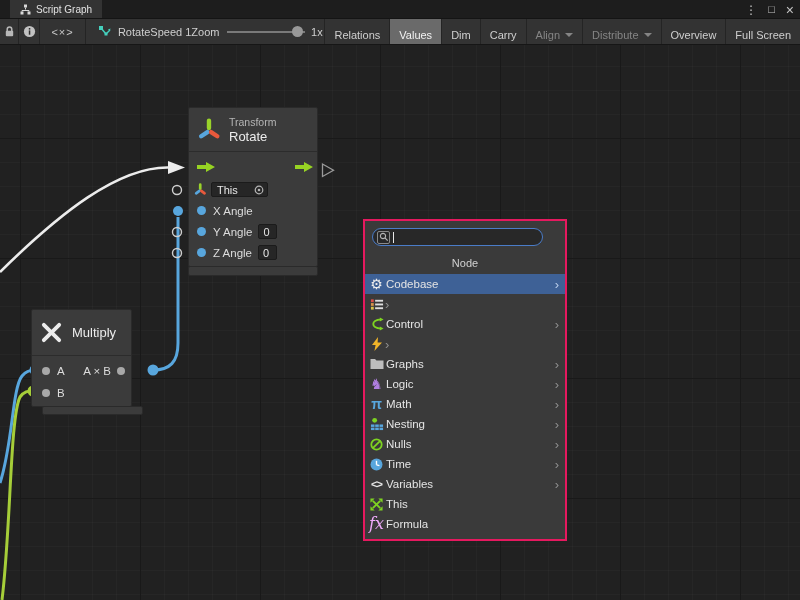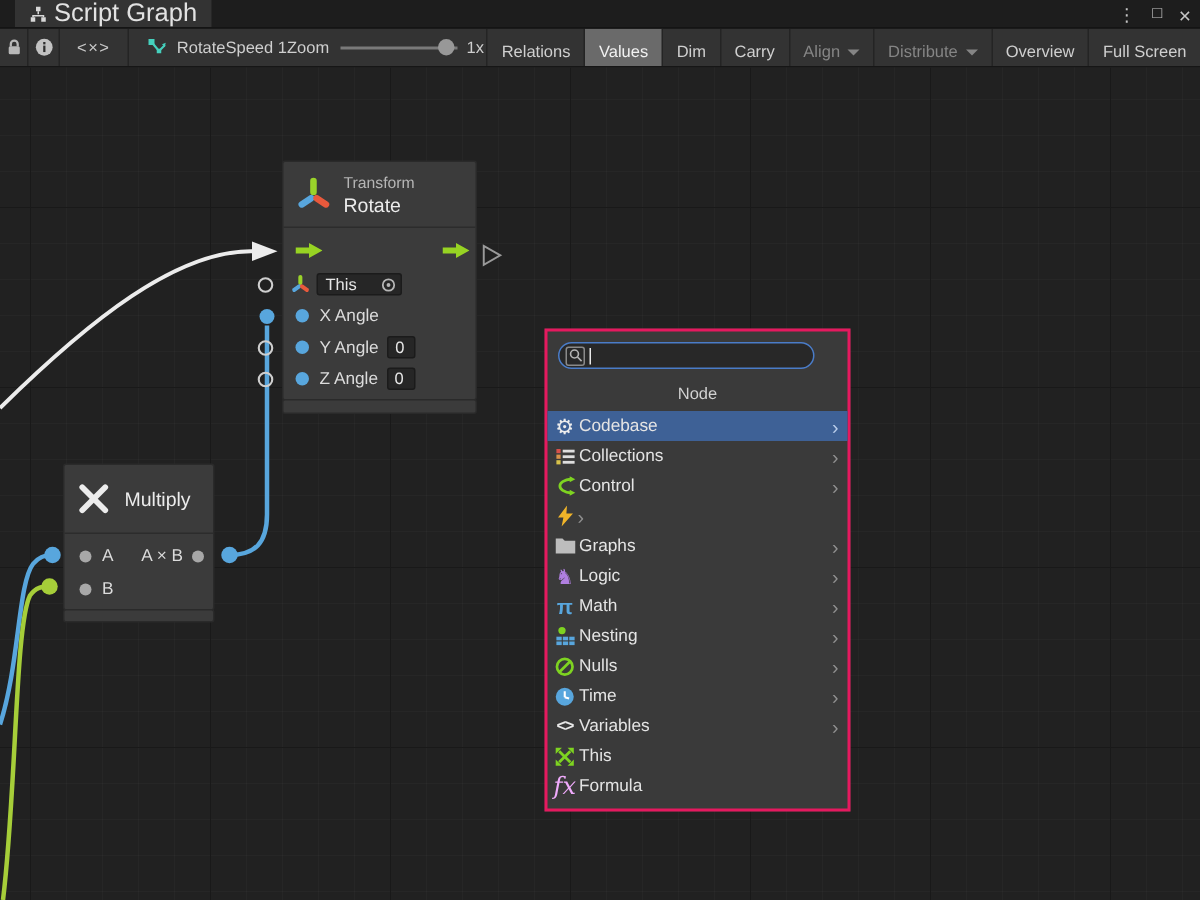--- a/index.html
+++ b/index.html
@@ -4,21 +4,21 @@
 <style>
   * { box-sizing: border-box; margin: 0; padding: 0; }
   html,body { width:800px; height:600px; overflow:hidden; background:#1d1d1d;
     font-family:"Liberation Sans","DejaVu Sans",sans-serif; font-size:11px; color:#ddd;
     -webkit-font-smoothing:antialiased; }
 
   
   .titlebar { position:relative; height:19px; background:#1d1d1d; display:flex; align-items:stretch;
     border-bottom:1px solid #141414; }
   .tab { margin-left:10px; padding:0 10px; background:#333; display:flex; align-items:center; gap:5px;
-    color:#e2e2e2; font-size:17px; }
+    color:#e2e2e2; font-size:10px; }
   .win-controls { position:absolute; right:6px; top:0; height:19px; display:flex; align-items:center;
     gap:11px; color:#c5c5c5; }
   .win-controls span { cursor:default; line-height:1; }
 
   
   .toolbar { height:26px; background:#333; display:flex; align-items:stretch; overflow:hidden;
     border-bottom:1px solid #161616; }
   .tb-seg { display:flex; align-items:center; justify-content:center; border-right:1px solid #242424;
     color:#cfcfcf; white-space:nowrap; }
   .tb-btn { padding:16px 9px; }
@@ -219,21 +219,21 @@
       <div class="prow" style="height:21px;">
         <span class="pdot blue"></span>
         <span class="plabel">Z Angle</span>
         <span class="vbox">0</span>
       </div>
       <div style="height:3px;"></div>
     </div>
   </div>
   <div class="node-footer" style="left:188px; top:221px; width:130px; height:10px;"></div>
 
-  <div class="node" style="left:42px; top:264px; width:101px;">
+  <div class="node" style="left:31px; top:264px; width:101px;">
     <div class="node-header" style="height:46px; gap:9px;">
       <svg width="23" height="23" viewBox="0 0 24 24">
         <line x1="4" y1="4" x2="20" y2="20" stroke="#ececec" stroke-width="4" stroke-linecap="round"></line>
         <line x1="20" y1="4" x2="4" y2="20" stroke="#ececec" stroke-width="4" stroke-linecap="round"></line>
       </svg>
       <div class="node-title">Multiply</div>
     </div>
     <div style="padding-top:4px;">
       <div class="prow" style="height:22px; padding:0 6px 0 10px;">
         <span class="pdot gray"></span>
@@ -273,21 +273,20 @@
         <span class="ficon">
           <svg width="14" height="14" viewBox="0 0 15 15">
             <rect x="1" y="2.5" width="3" height="3" fill="#d8504a"></rect>
             <rect x="1" y="6.5" width="3" height="3" fill="#d8924a"></rect>
             <rect x="1" y="10.5" width="3" height="3" fill="#d8c24a"></rect>
             <rect x="5.5" y="3" width="8.5" height="2" fill="#dedede"></rect>
             <rect x="5.5" y="7" width="8.5" height="2" fill="#dedede"></rect>
             <rect x="5.5" y="11" width="8.5" height="2" fill="#dedede"></rect>
           </svg>
         </span>
-        <span class="flabel">Collections</span>
         <span class="fchev">›</span>
       </div>
       <div class="frow">
         <span class="ficon">
           <svg width="14" height="14" viewBox="0 0 15 15">
             <path d="M12,2.5 C6,3 3.5,5.5 3.5,7.5 C3.5,9.5 6,12 12,12.5" stroke="#7ed321" stroke-width="2" fill="none"></path>
             <polygon points="10.5,0.5 14.5,2.7 10.5,4.9" fill="#7ed321"></polygon>
             <polygon points="10.5,10.1 14.5,12.3 10.5,14.5" fill="#7ed321"></polygon>
           </svg>
         </span>

